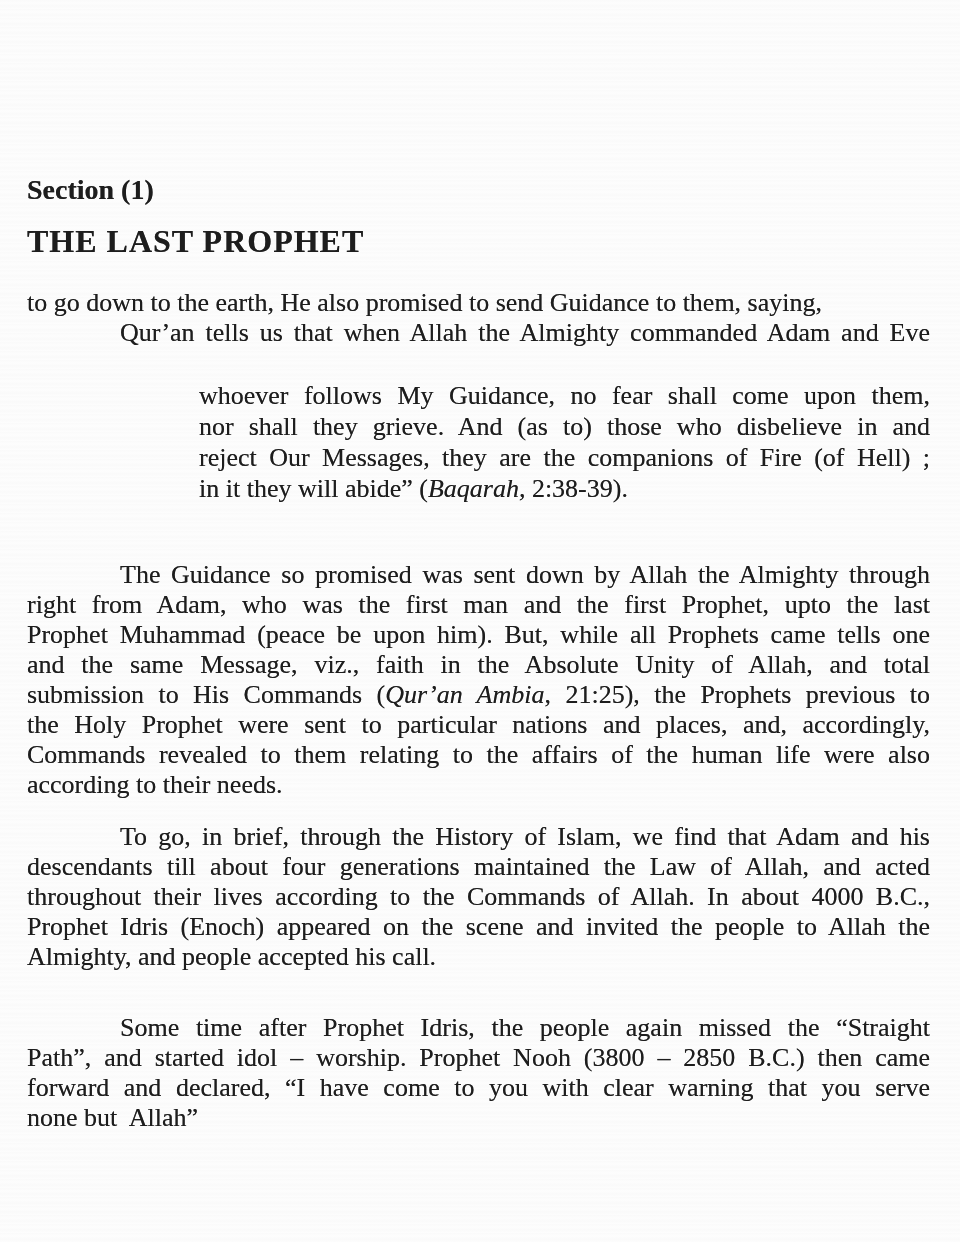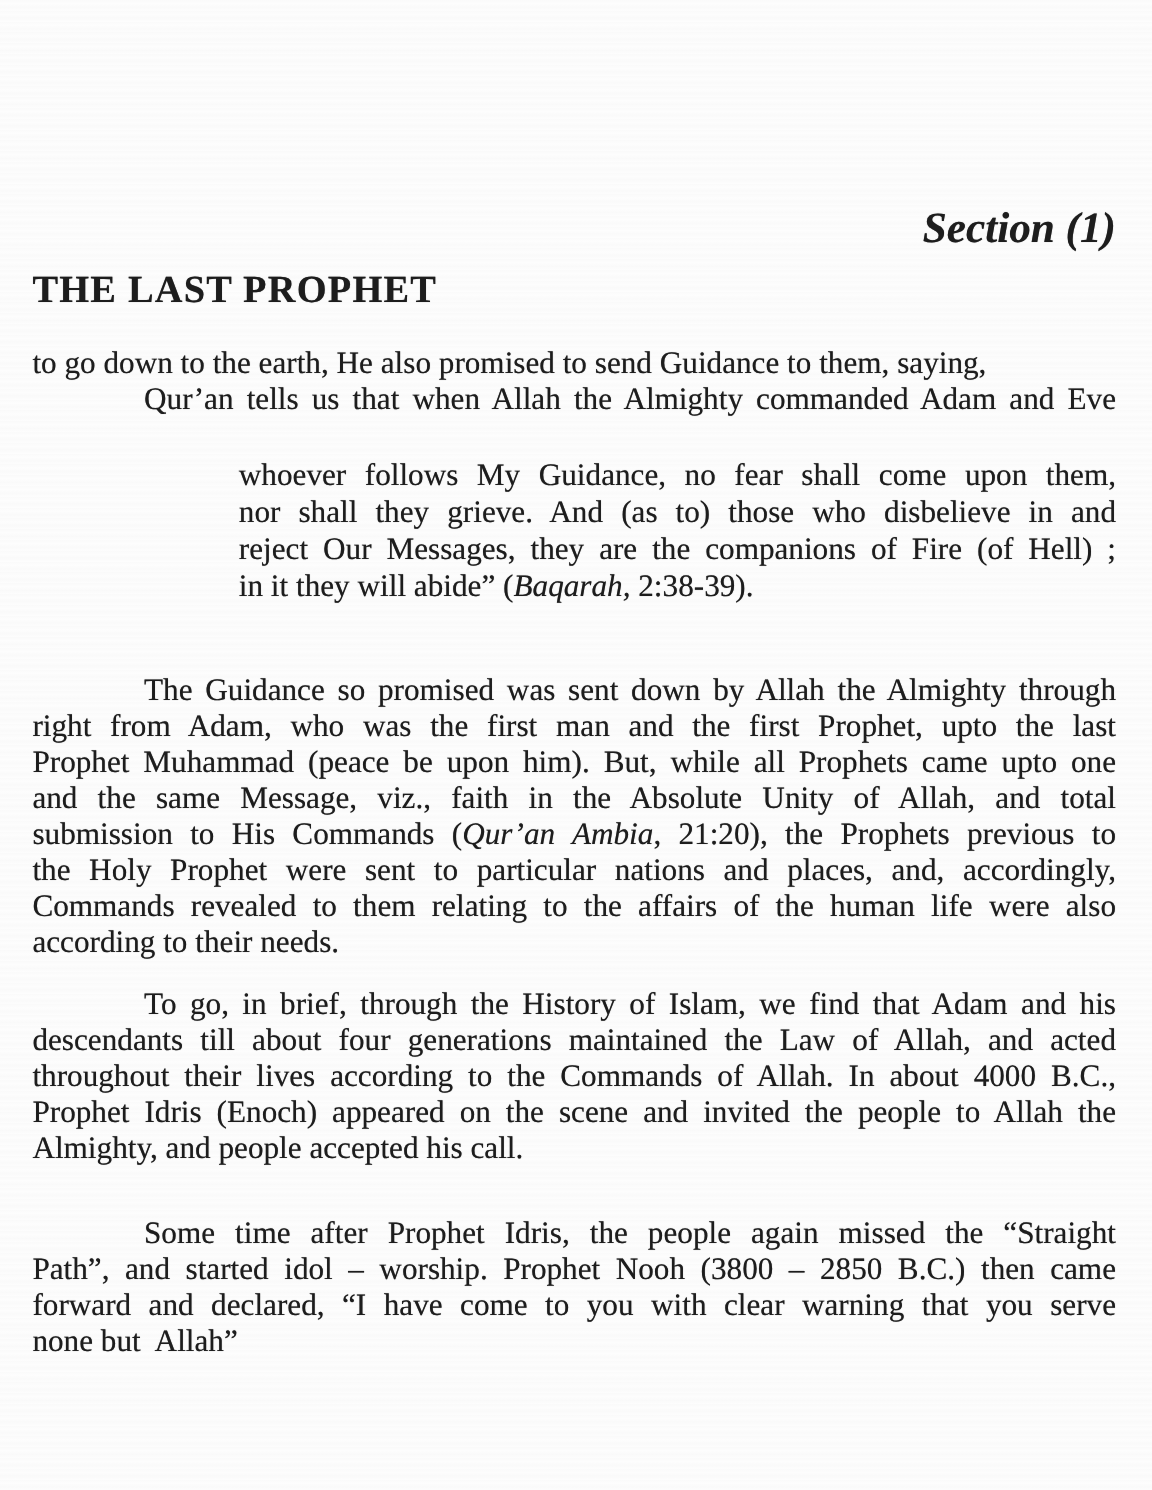--- a/index.html
+++ b/index.html
@@ -18,25 +18,24 @@
       repeating-linear-gradient(180deg,
         rgba(120,120,120,0.025) 0px, rgba(255,255,255,0) 3px,
         rgba(150,150,150,0.03) 6px, rgba(255,255,255,0) 9px),
       #fdfdfd;
     font-family: "Liberation Serif", "DejaVu Serif", serif;
     color: #1d1d1d;
     text-shadow: 0 0 0.6px rgba(25,25,25,0.65);
   }
   .heading-section {
     margin: 0;
-    font-size: 36px;
+    font-size: 28px;
     line-height: 30px;
     font-weight: bold;
-    text-align: right;
-    font-style: italic;
+    text-align: left;
   }
   .heading-title {
     margin: 21px 0 0 0;
     font-size: 32px;
     line-height: 30px;
     font-weight: bold;
     text-align: left;
     letter-spacing: 1px;
   }
   .para {
@@ -84,23 +83,23 @@
   <div class="quote">
       <div class="line"><span>whoever follows My Guidance, no fear shall come upon them,</span></div>
       <div class="line"><span>nor shall they grieve. And (as to) those who disbelieve in and</span></div>
       <div class="line"><span>reject Our Messages, they are the companions of Fire (of Hell) ;</span></div>
       <div class="line last"><span>in it they will abide” (</span><i>Baqarah,</i><span> 2:38-39).</span></div>
     </div>
 
   <div class="para para-2 indent-first">
       <div class="line first"><span>The Guidance so promised was sent down by Allah the Almighty through</span></div>
       <div class="line"><span>right from Adam, who was the first man and the first Prophet, upto the last</span></div>
-      <div class="line"><span>Prophet Muhammad (peace be upon him). But, while all Prophets came upto one</span></div>
+      <div class="line"><span>Prophet Muhammad (peace be upon him). But, while all Prophets came tells one</span></div>
       <div class="line"><span>and the same Message, viz., faith in the Absolute Unity of Allah, and total</span></div>
-      <div class="line"><span>submission to His Commands (</span><i>Qur’an Ambia</i><span>, 21:20), the Prophets previous to</span></div>
+      <div class="line"><span>submission to His Commands (</span><i>Qur’an Ambia</i><span>, 21:25), the Prophets previous to</span></div>
       <div class="line"><span>the Holy Prophet were sent to particular nations and places, and, accordingly,</span></div>
       <div class="line"><span>Commands revealed to them relating to the affairs of the human life were also</span></div>
       <div class="line last"><span>according to their needs.</span></div>
     </div>
 
   <div class="para para-3 indent-first">
       <div class="line first"><span>To go, in brief, through the History of Islam, we find that Adam and his</span></div>
       <div class="line"><span>descendants till about four generations maintained the Law of Allah, and acted</span></div>
       <div class="line"><span>throughout their lives according to the Commands of Allah. In about 4000 B.C.,</span></div>
       <div class="line"><span>Prophet Idris (Enoch) appeared on the scene and invited the people to Allah the</span></div>

